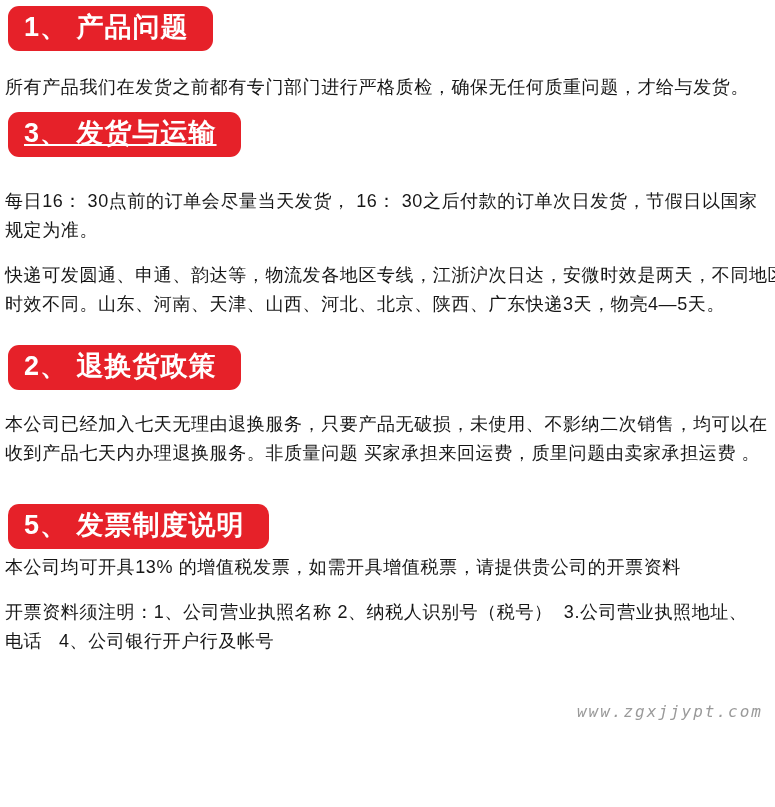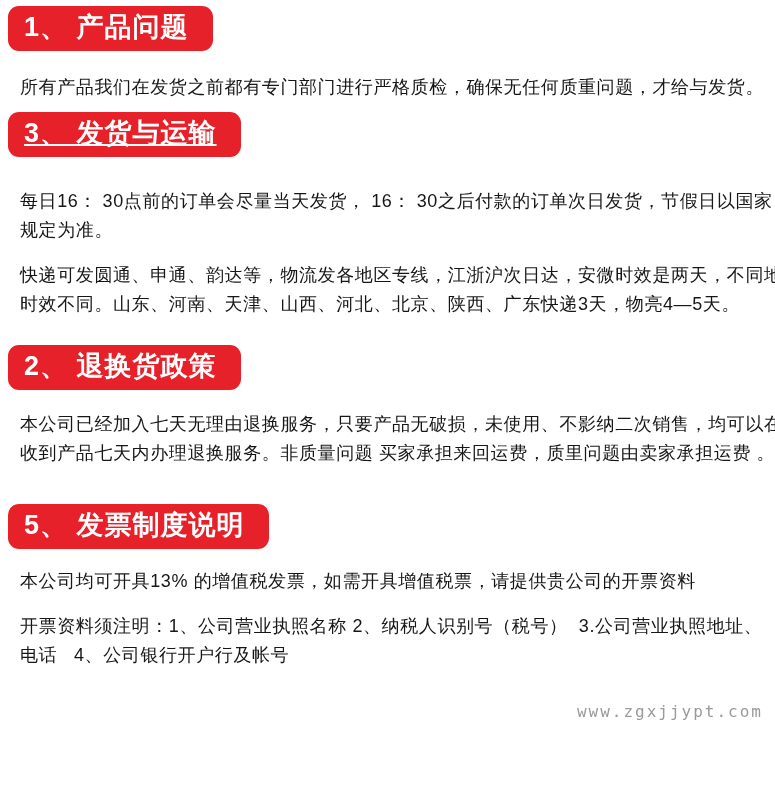--- a/index.html
+++ b/index.html
@@ -26,47 +26,48 @@
     font-size: 27px;
     font-weight: bold;
     line-height: 1;
     padding: 8px 24px 10px 16px;
     border-radius: 11px;
     margin-left: 8px;
     letter-spacing: 1px;
   }
   .para {
     margin: 0;
-    padding: 0 20px;
+    padding: 0 5px;
     color: #161616;
     font-size: 18px;
     letter-spacing: 0.6px;
     line-height: 29px;
     white-space: pre;
   }
   .sec1 .banner { margin-top: 6px; }
   .sec1 .para   { margin-top: 22px; }
   .sec2 .banner { margin-top: 20px; }
   .sec2 .para   { margin-top: 20px; }
   .sec3 .banner { margin-top: 10px; text-decoration: underline; }
   .sec3 .para-a { margin-top: 30px; }
   .sec3 .para-b { margin-top: 16px; }
   .sec4 .banner { margin-top: 26px; }
   .sec4 .para   { margin-top: 20px; }
   .sec5 .banner { margin-top: 36px; }
-  .sec5 .para-a { margin-top: 18px; }
+  .sec5 .para-a { margin-top: 4px; }
   .sec5 .para-b { margin-top: 16px; }
   .watermark {
     position: absolute;
     right: 12px;
     bottom: 8px;
     color: #9a9a9a;
     font-family: "DejaVu Sans Mono", "Liberation Mono", monospace;
     font-size: 16px;
     letter-spacing: 2px;
+    font-style: italic;
   }
   section { display: block; }
 </style>
 </head>
 <body>
 
 <div class="page">
 
   <section class="sec1">
     <div class="banner">1、 产品问题</div>

